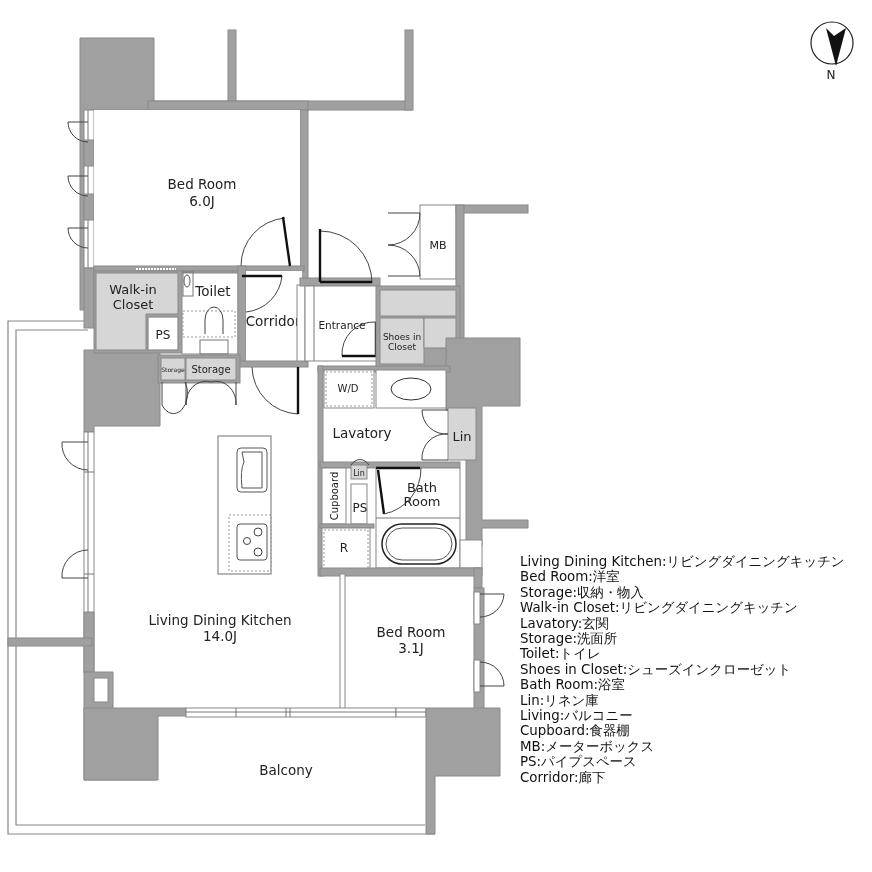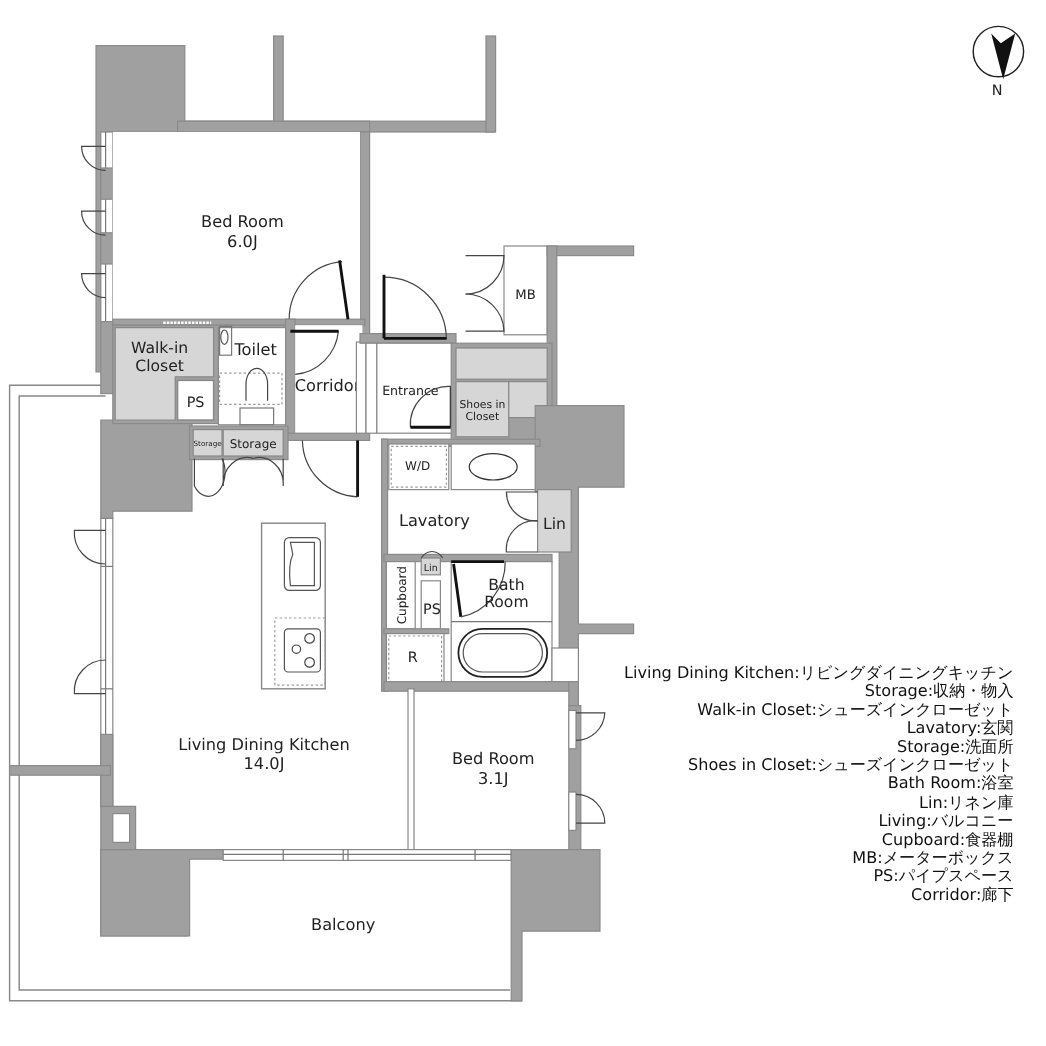--- a/index.html
+++ b/index.html
@@ -8,21 +8,21 @@
   .wall{fill:#a0a0a0;stroke:#8a8a8a;stroke-width:1;}
   .line{fill:none;stroke:#888;stroke-width:1.2;}
   .thin{fill:none;stroke:#777;stroke-width:1;}
   .door{fill:none;stroke:#444;stroke-width:1;}
   .doorleaf{stroke:#111;stroke-width:2.4;}
   .closet{fill:#d6d6d6;stroke:#888;stroke-width:1;}
   .box{fill:#fff;stroke:#888;stroke-width:1.2;}
   .dotted{fill:none;stroke:#999;stroke-width:1;stroke-dasharray:2 2;}
   .lbl{font-family:"DejaVu Sans","Liberation Sans",sans-serif;fill:#222;text-anchor:middle;}
   #legend{position:absolute;left:520px;top:554px;font-family:"DejaVu Sans","Liberation Sans",sans-serif;font-size:13.4px;line-height:15.4px;color:#111;}
-  #legend div{white-space:nowrap;text-align:right;}
+  #legend div{white-space:nowrap;}
 </style>
 </head>
 <body>
 
 <svg id="plan" width="872" height="872" viewBox="0 0 872 872" xmlns="http://www.w3.org/2000/svg">
 
   <g>
     <circle cx="832" cy="43" r="21" fill="none" stroke="#222" stroke-width="1.2"></circle>
     <polygon points="826,28 834,36 846,28 836,66" fill="#111"></polygon>
     <text class="lbl" x="831" y="79" font-size="12" font-family="DejaVu Serif, serif">N</text>
@@ -244,24 +244,26 @@
     <line class="thin" x1="186" y1="712" x2="426" y2="712"></line>
   </g>
 
   <g>
     <text class="lbl" x="286" y="775" font-size="13.5">Balcony</text>
   </g>
 </svg>
 
 <div id="legend">
   <div>Living Dining Kitchen:リビングダイニングキッチン</div>
+  <div>Bed Room:洋室</div>
   <div>Storage:収納・物入</div>
-  <div>Walk-in Closet:シューズインクローゼット</div>
+  <div>Walk-in Closet:リビングダイニングキッチン</div>
   <div>Lavatory:玄関</div>
   <div>Storage:洗面所</div>
+  <div>Toilet:トイレ</div>
   <div>Shoes in Closet:シューズインクローゼット</div>
   <div>Bath Room:浴室</div>
   <div>Lin:リネン庫</div>
   <div>Living:バルコニー</div>
   <div>Cupboard:食器棚</div>
   <div>MB:メーターボックス</div>
   <div>PS:パイプスペース</div>
   <div>Corridor:廊下</div>
 </div>
 

